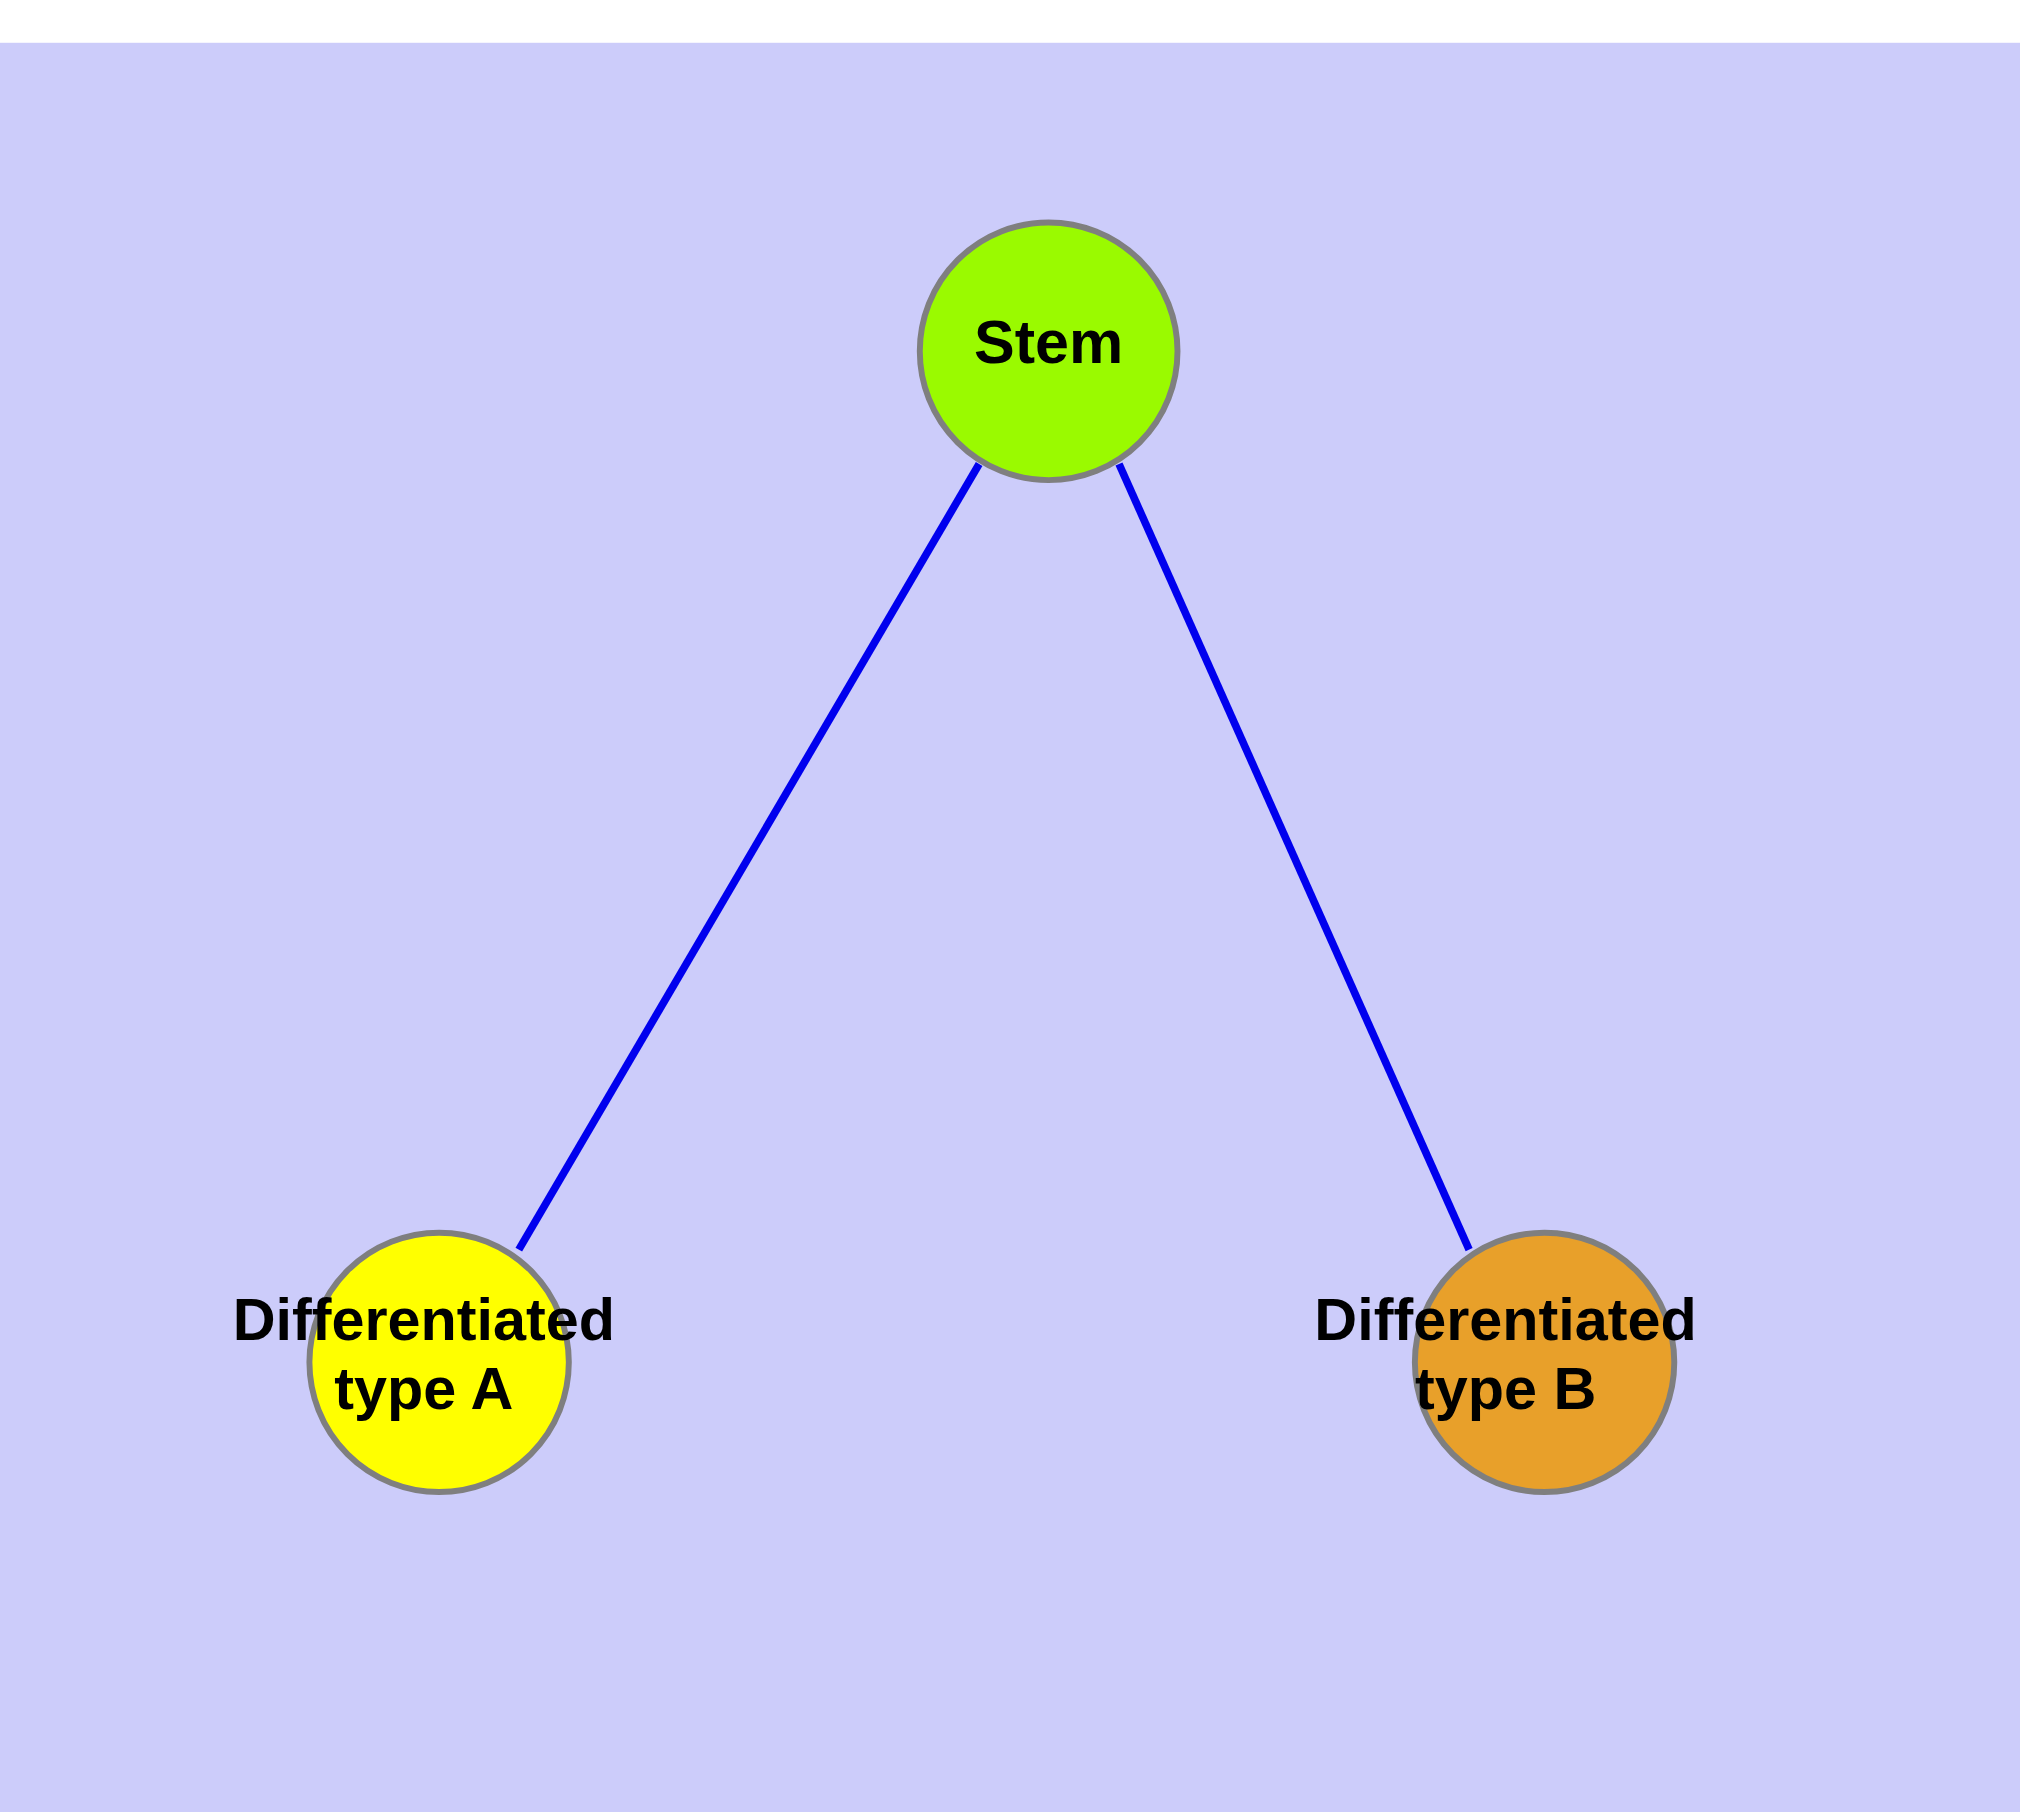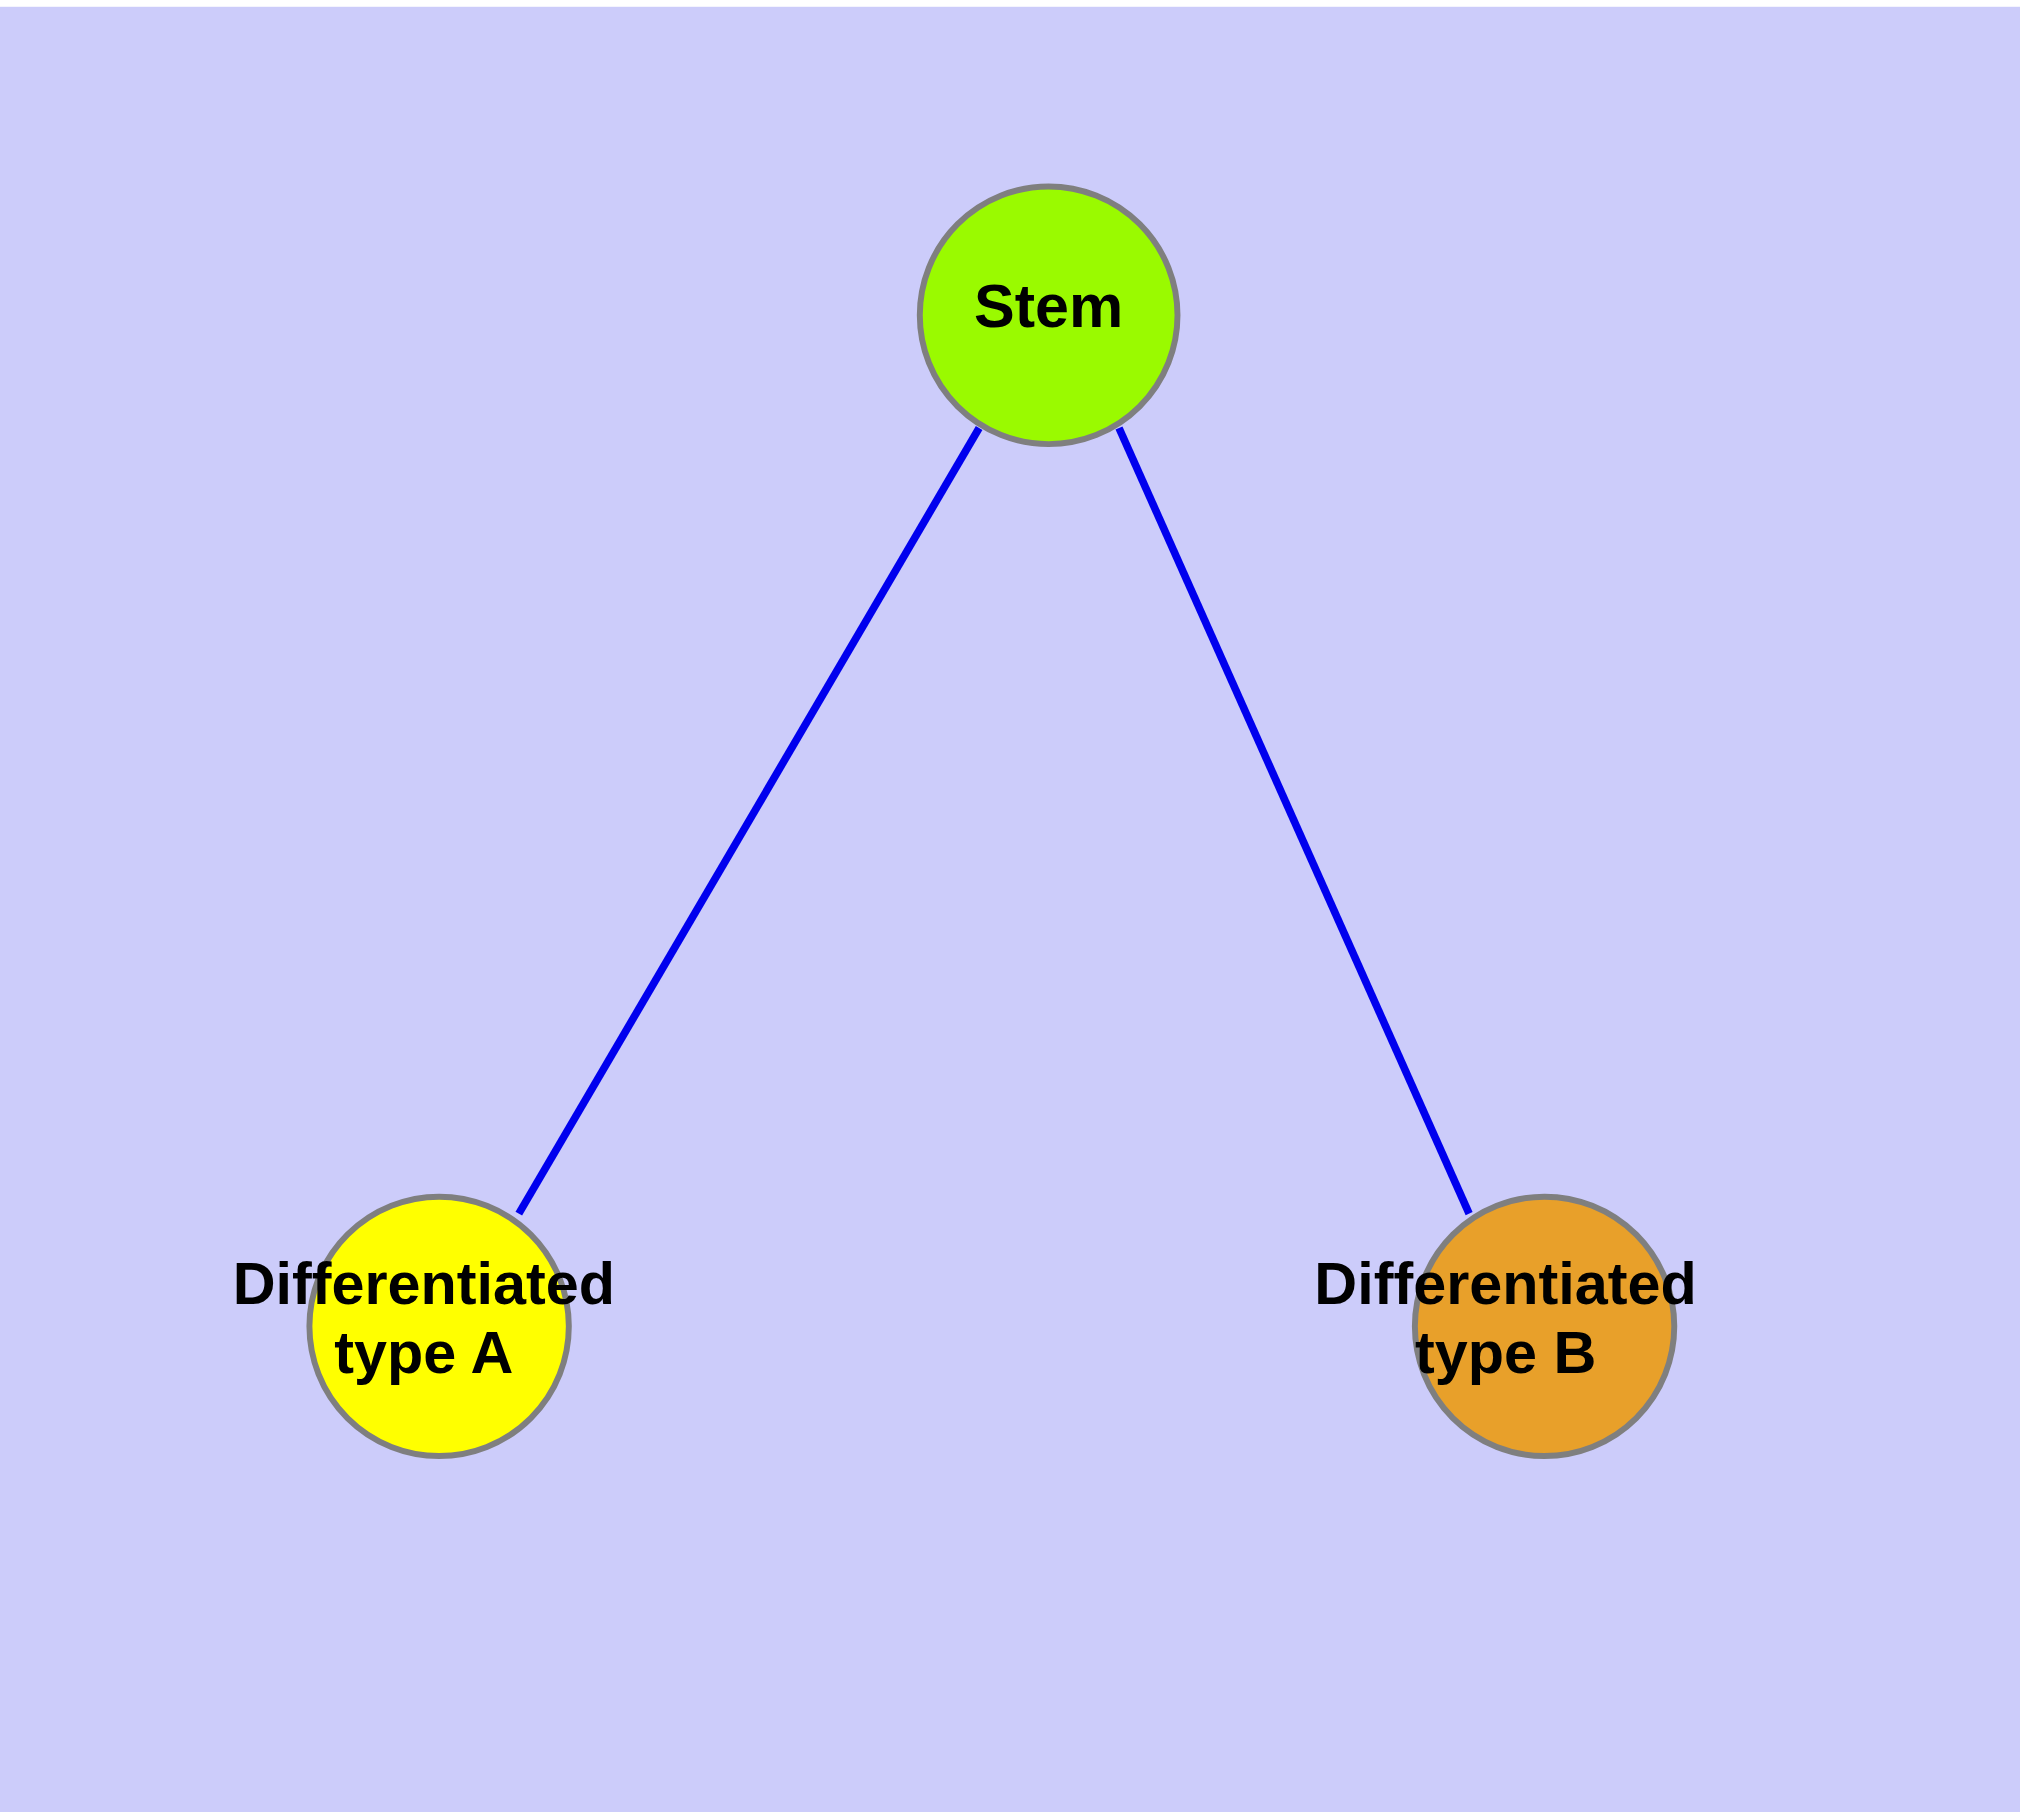--- a/index.html
+++ b/index.html
@@ -33,21 +33,21 @@
     fill: #000000;
     paint-order: normal;
   }
   .edge-line {
     stroke-linecap: butt;
   }
 </style>
 </head>
 <body style="width: 2021px; height: 1812px;">
 
-<div id="canvas-root" style="width: 2021px; height: 1616px;">
+<div id="canvas-root" style="width: 2021px; height: 1616px; margin-top: 36px;">
   <svg id="graph-svg" viewBox="0 0 2384 2138" preserveAspectRatio="none" xmlns="http://www.w3.org/2000/svg" style="width: 2021px; height: 1812px;">
 
     <rect id="bg-strip" x="0" y="0" width="2384" height="8" fill="#ffffff"></rect>
 
     <rect id="bg-rect" x="0" y="8" width="2384" height="2130" fill="#ccccfa"></rect>
 
     <g id="edges-layer">
         <line x1="1155" y1="505" x2="612" y2="1432" stroke="#0000ee" stroke-width="9" class="edge-line"></line>
         <line x1="1320" y1="505" x2="1733" y2="1432" stroke="#0000ee" stroke-width="9" class="edge-line"></line>
       </g>

